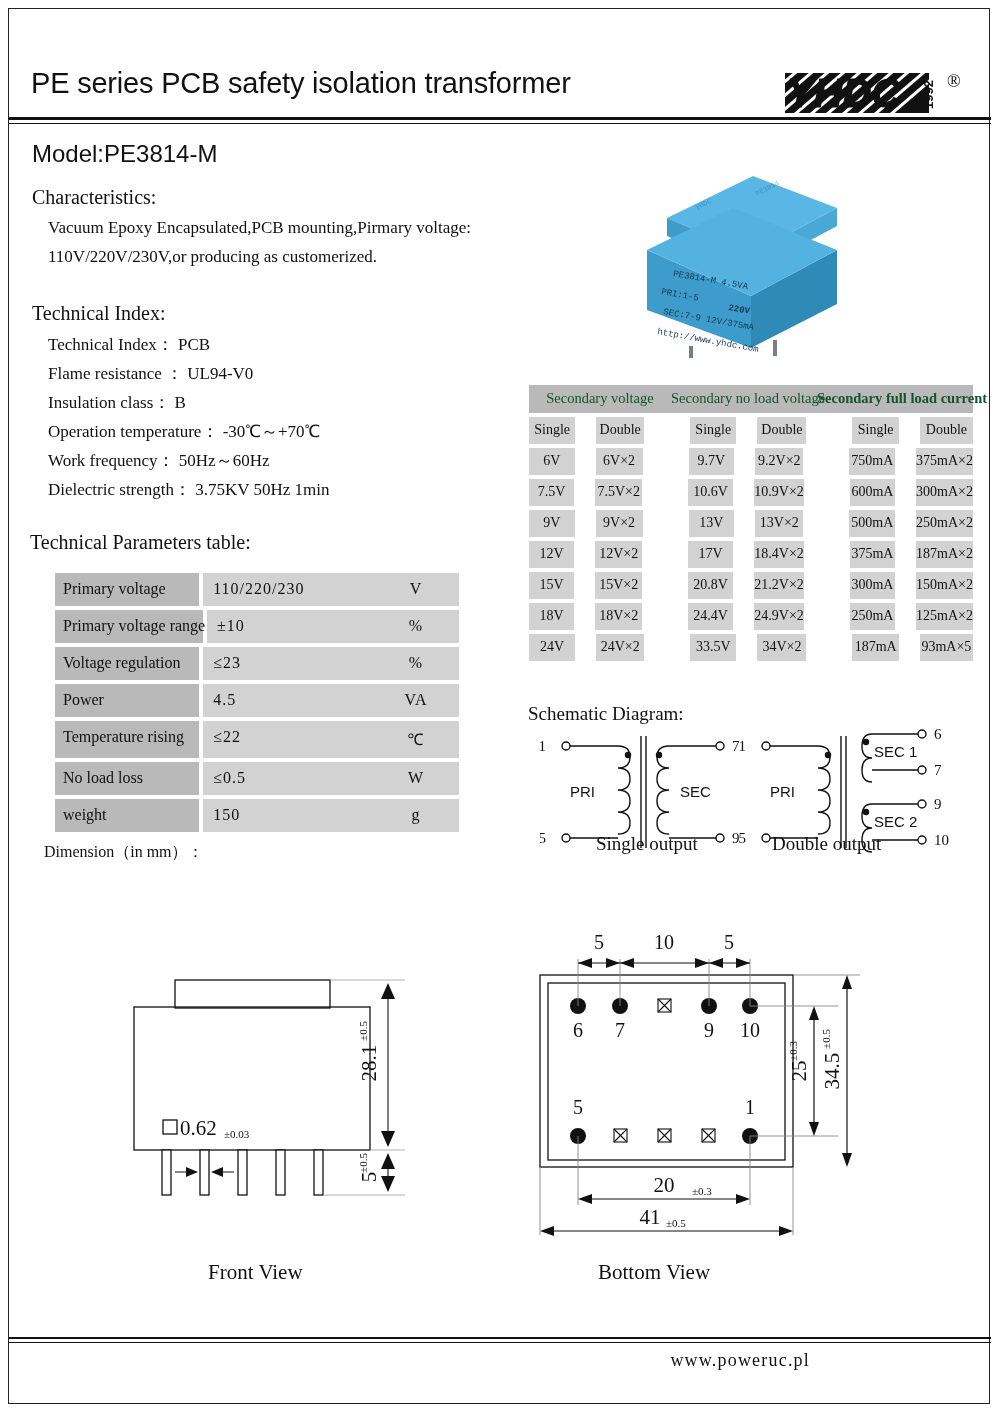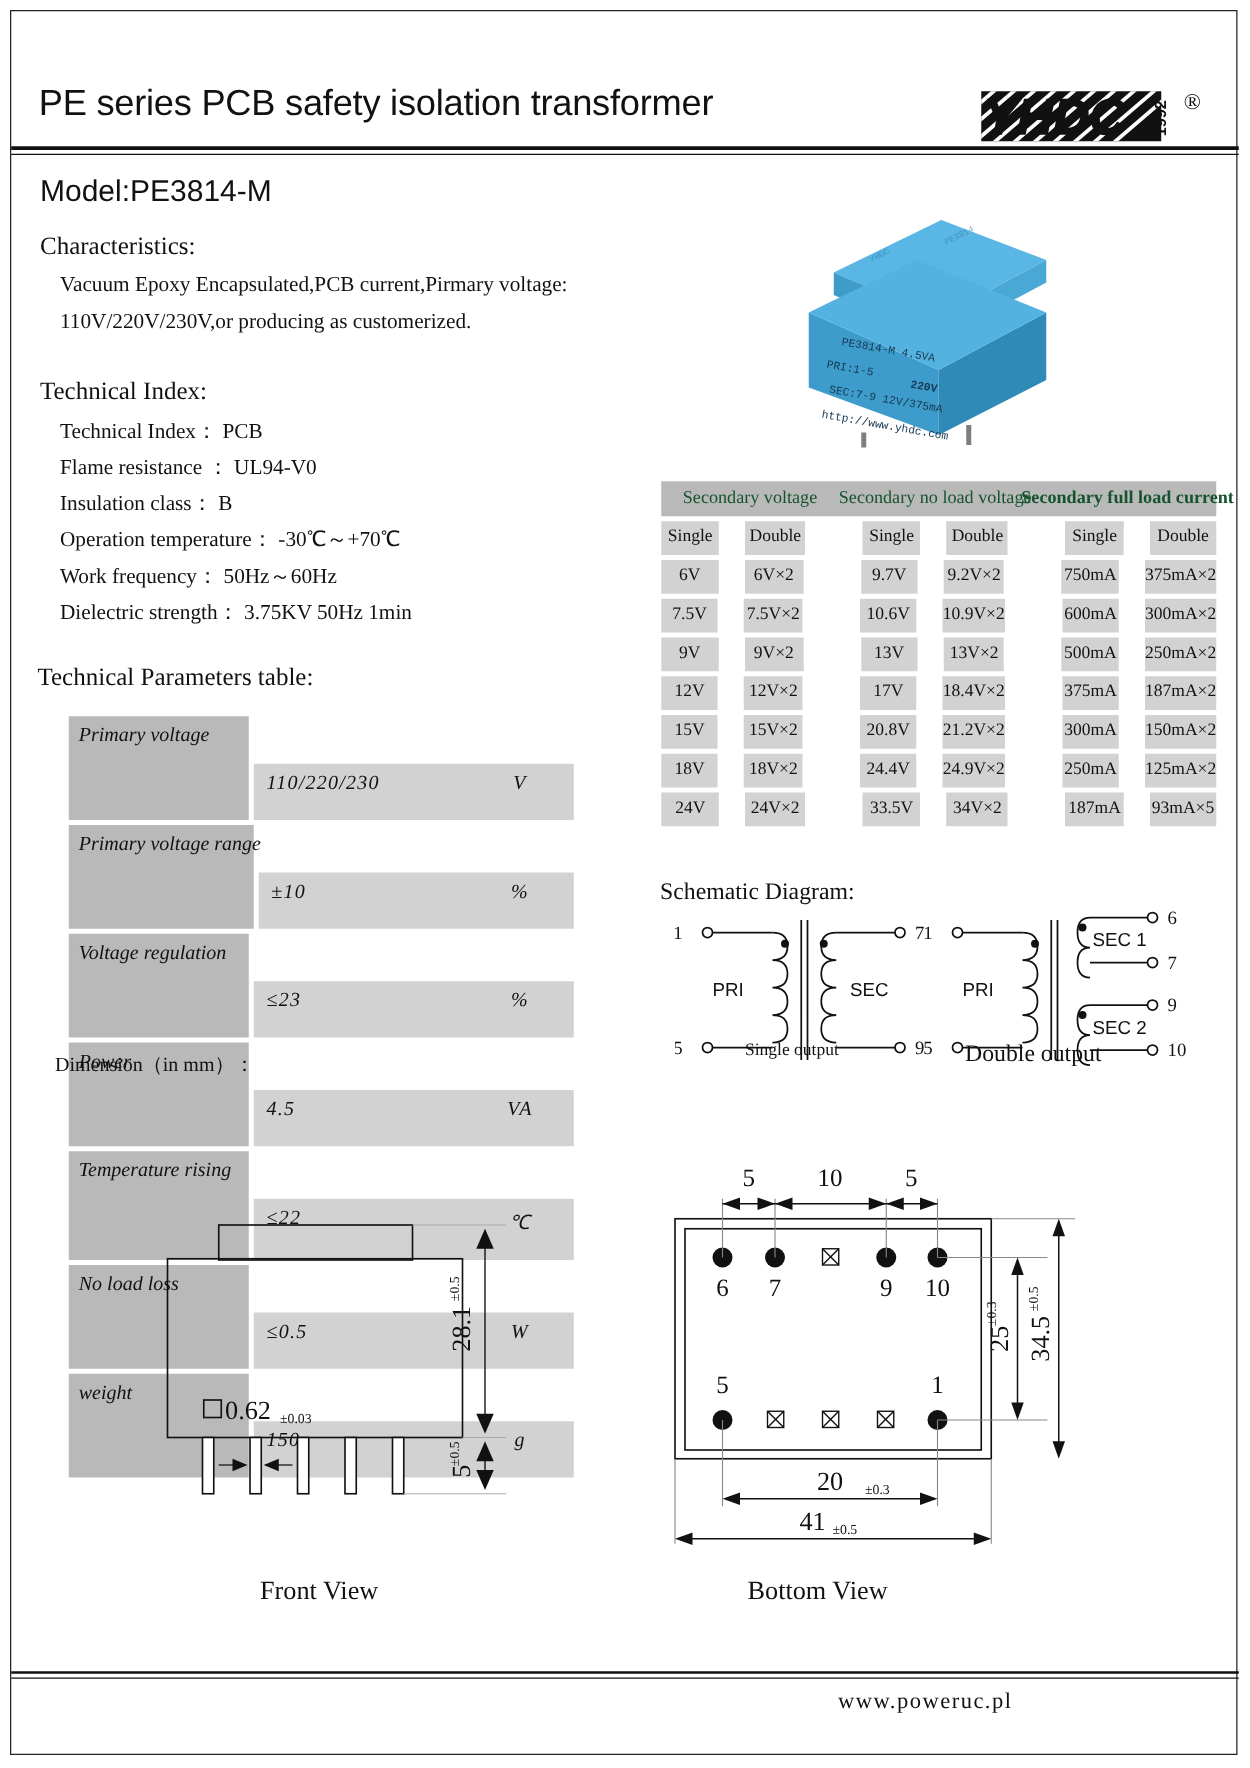--- a/index.html
+++ b/index.html
@@ -52,29 +52,29 @@
     background:#d2d2d2;font-size:14px;text-align:center;
     padding:5px 0 6px;color:#111;white-space:nowrap;
   }
   .sec-table .row .gap{background:transparent;width:4px;flex:none;}
   .w-a{width:68px;}.w-b{width:70px;}
   .w-c{width:68px;}.w-d{width:72px;}
   .w-e{width:68px;}.w-f{width:78px;}
   .hdr-a{width:142px;}.hdr-b{width:146px;}.hdr-c{width:152px;font-weight:bold;}
 
   
-  .tp-table{position:absolute;left:55px;top:573px;width:404px;font-style:italic;}
+  .tp-table{position:absolute;left:55px;top:573px;width:404px;}
   .tp-row{display:flex;margin-bottom:4px;}
   .tp-label{
     width:148px;background:#b9b9b9;font-size:16px;color:#111;
     padding:7px 0 8px 8px;box-sizing:border-box;white-space:nowrap;
   }
   .tp-valwrap{
     width:263px;background:#d2d2d2;margin-left:4px;display:flex;
-    padding:7px 0 20px;box-sizing:border-box;margin-top:38px;
+    padding:7px 0 8px;box-sizing:border-box;
   }
   .tp-val{font-size:16px;padding-left:10px;letter-spacing:1px;flex:1;}
   .tp-unit{font-size:16px;width:86px;text-align:center;letter-spacing:1px;}
 
   
   .schem-head{position:absolute;left:528px;top:703px;font-size:19px;}
   .schem{position:absolute;left:540px;top:728px;}
 
   
   .dim-head{position:absolute;left:44px;top:842px;font-size:16px;}
@@ -129,21 +129,21 @@
       <text x="168" y="18" font-family="Liberation Serif, serif" font-size="18" fill="#111">®</text>
     </svg>
   </div>
 </div>
 <div class="header-rule"></div>
 <div class="header-rule2"></div>
 
 <div class="model">Model:PE3814-M</div>
 
 <div class="sec-head" style="left:32px;top:186px;">Characteristics:</div>
-<div class="body-line" style="left:48px;top:218px;">Vacuum Epoxy Encapsulated,PCB current,Pirmary voltage:</div>
+<div class="body-line" style="left:48px;top:218px;">Vacuum Epoxy Encapsulated,PCB mounting,Pirmary voltage:</div>
 <div class="body-line" style="left:48px;top:247px;">110V/220V/230V,or producing as customerized.</div>
 
 <div class="sec-head" style="left:32px;top:302px;">Technical Index:</div>
 <div class="body-line" style="left:48px;top:333px;">Technical Index：  PCB</div>
 <div class="body-line" style="left:48px;top:362px;">Flame resistance ：  UL94-V0</div>
 <div class="body-line" style="left:48px;top:391px;">Insulation class：  B</div>
 <div class="body-line" style="left:48px;top:420px;">Operation temperature：  -30℃～+70℃</div>
 <div class="body-line" style="left:48px;top:449px;">Work frequency：  50Hz～60Hz</div>
 <div class="body-line" style="left:48px;top:478px;">Dielectric strength：  3.75KV 50Hz 1min</div>
 
@@ -382,21 +382,21 @@
     </g>
     <g font-family="Liberation Sans, sans-serif" font-size="15" fill="#111">
       <text x="30" y="69">PRI</text>
       <text x="140" y="69">SEC</text>
       <text x="230" y="69">PRI</text>
       <text x="334" y="29">SEC 1</text>
       <text x="334" y="99">SEC 2</text>
     </g>
   </svg>
 </div>
-<div class="view-label" style="left:596px;top:833px;font-size:14px;">Single output</div>
+<div class="view-label" style="left:596px;top:833px;font-size:19px;">Single output</div>
 <div class="view-label" style="left:772px;top:833px;font-size:19px;">Double output</div>
 
 <div class="dim-head">Dimension（in mm）：</div>
 
 <div class="front-view">
   <svg width="300" height="270" viewBox="0 0 300 270">
     <g fill="none" stroke="#111" stroke-width="1.3">
       <rect x="55" y="25" width="155" height="28"></rect>
       <rect x="14" y="52" width="236" height="143"></rect>
       <rect x="42" y="195" width="9" height="45" fill="#fff"></rect>

